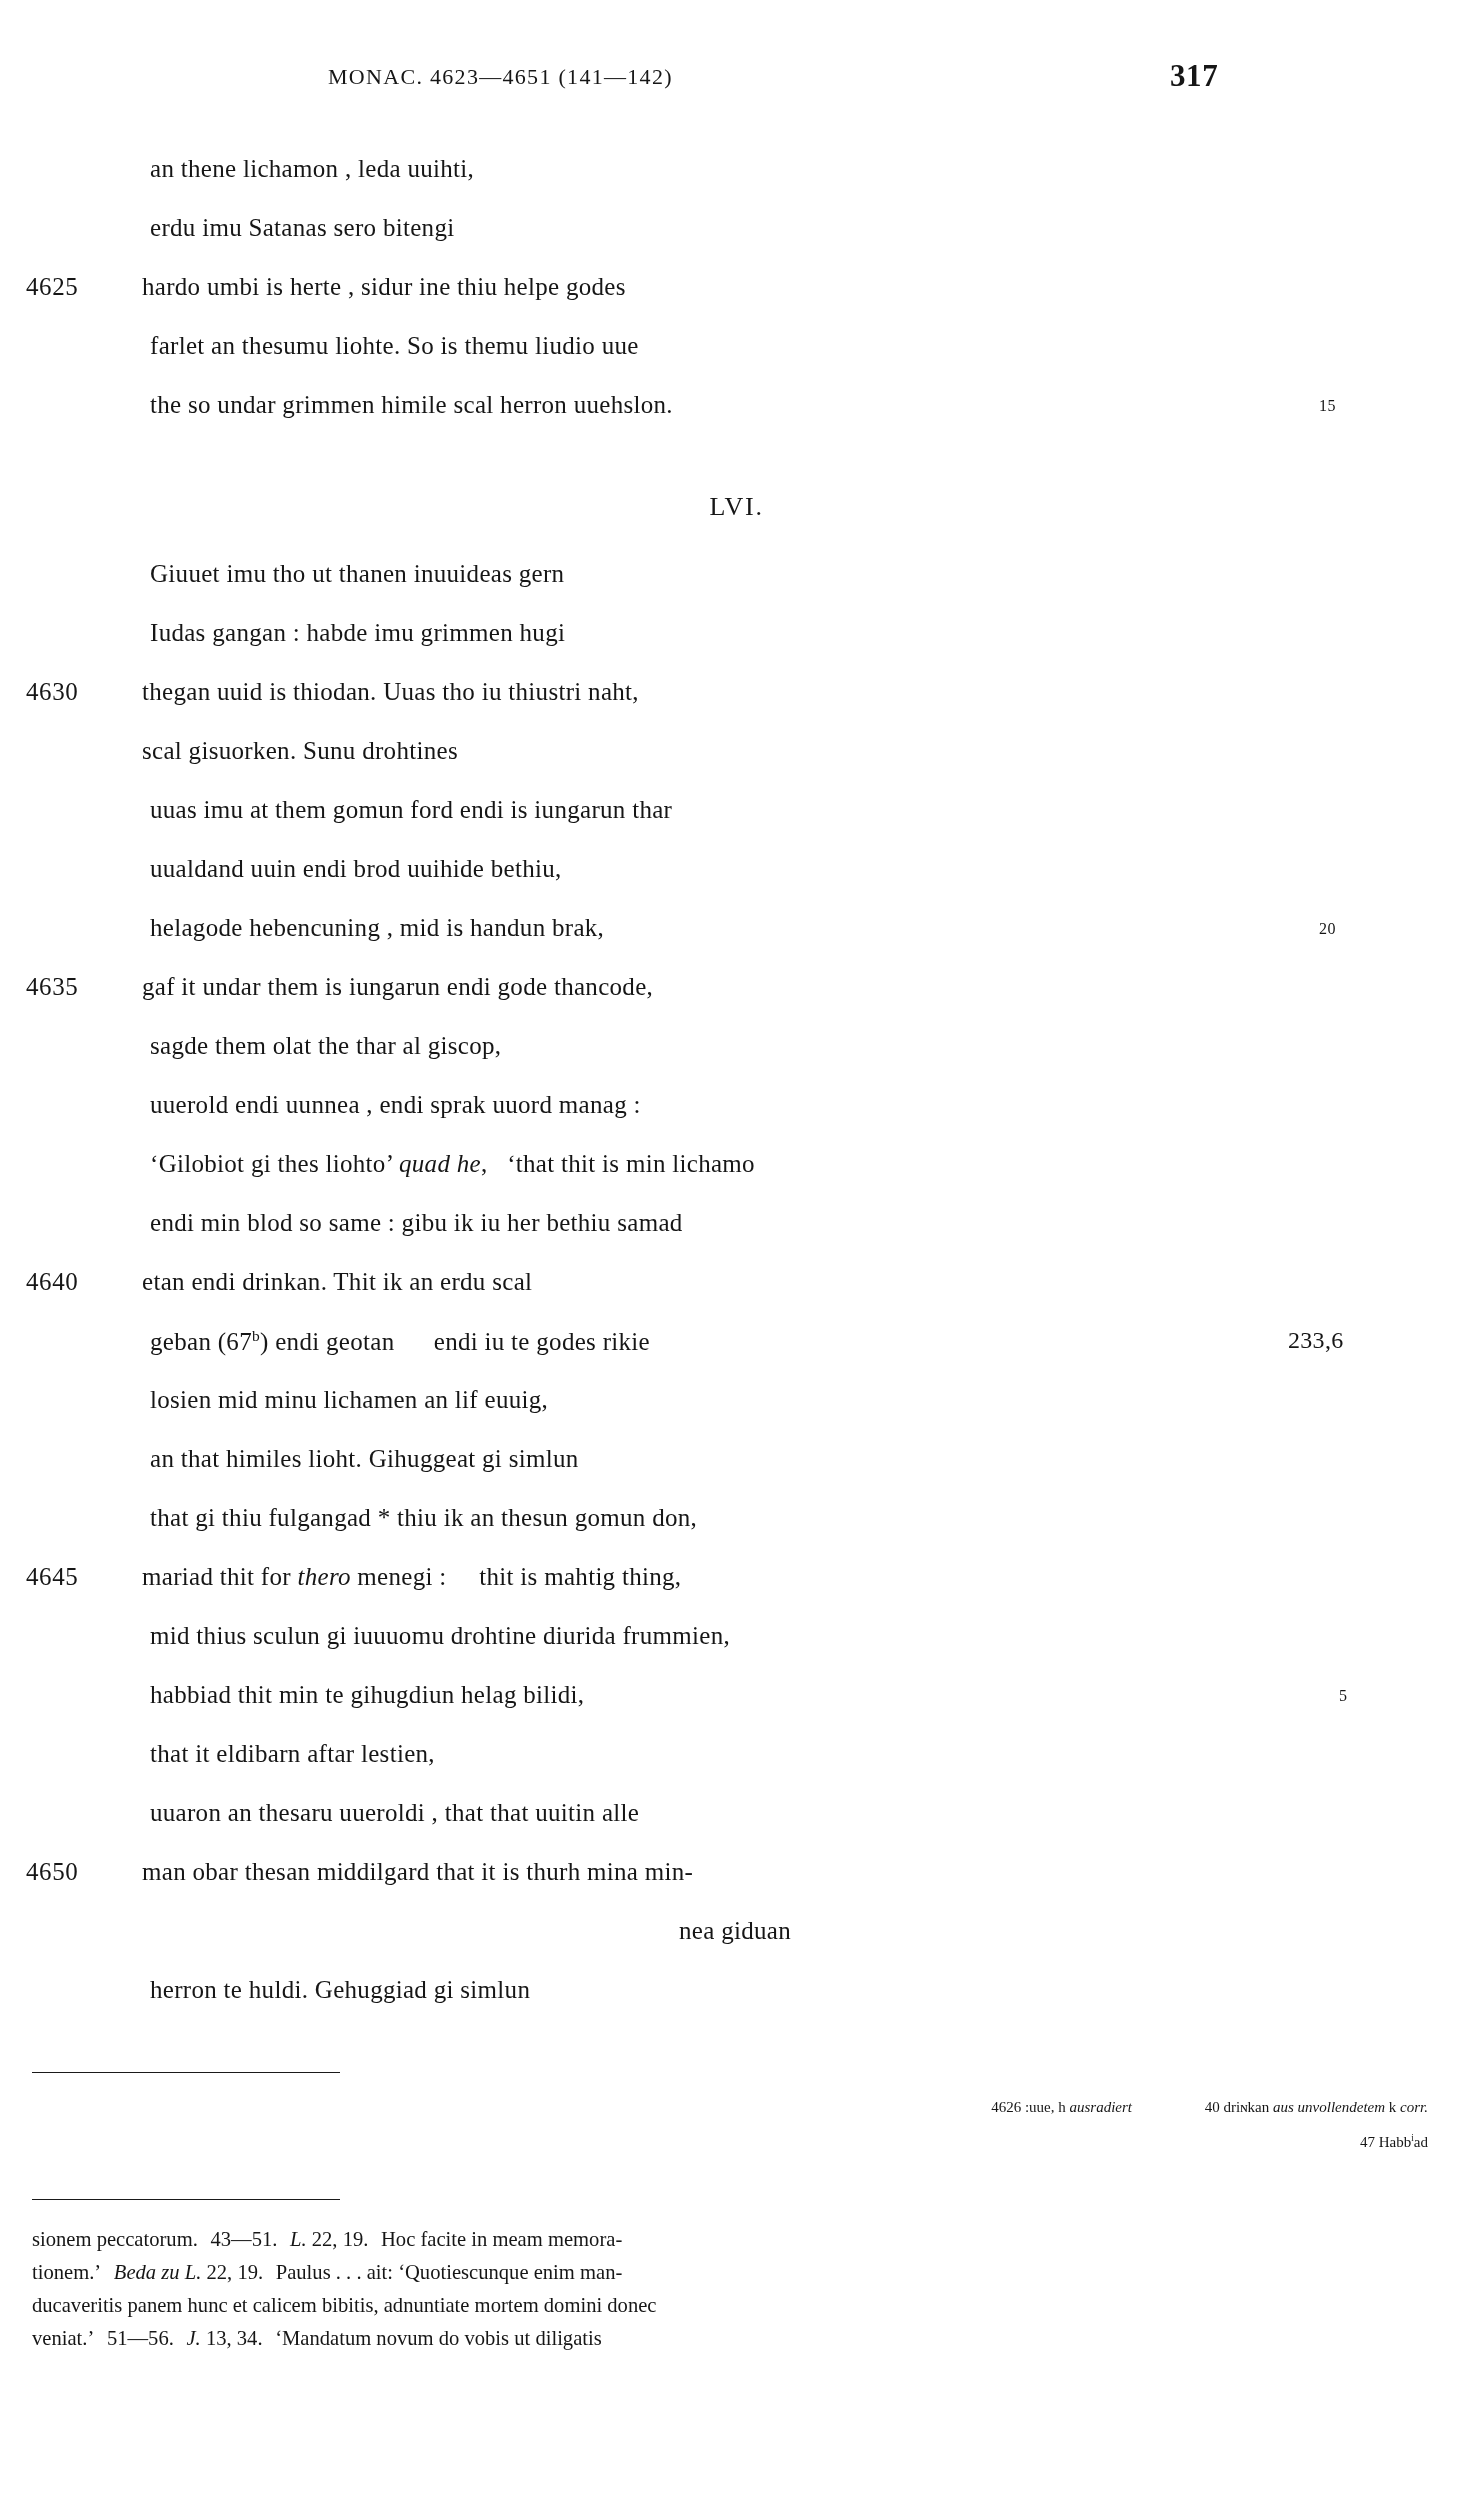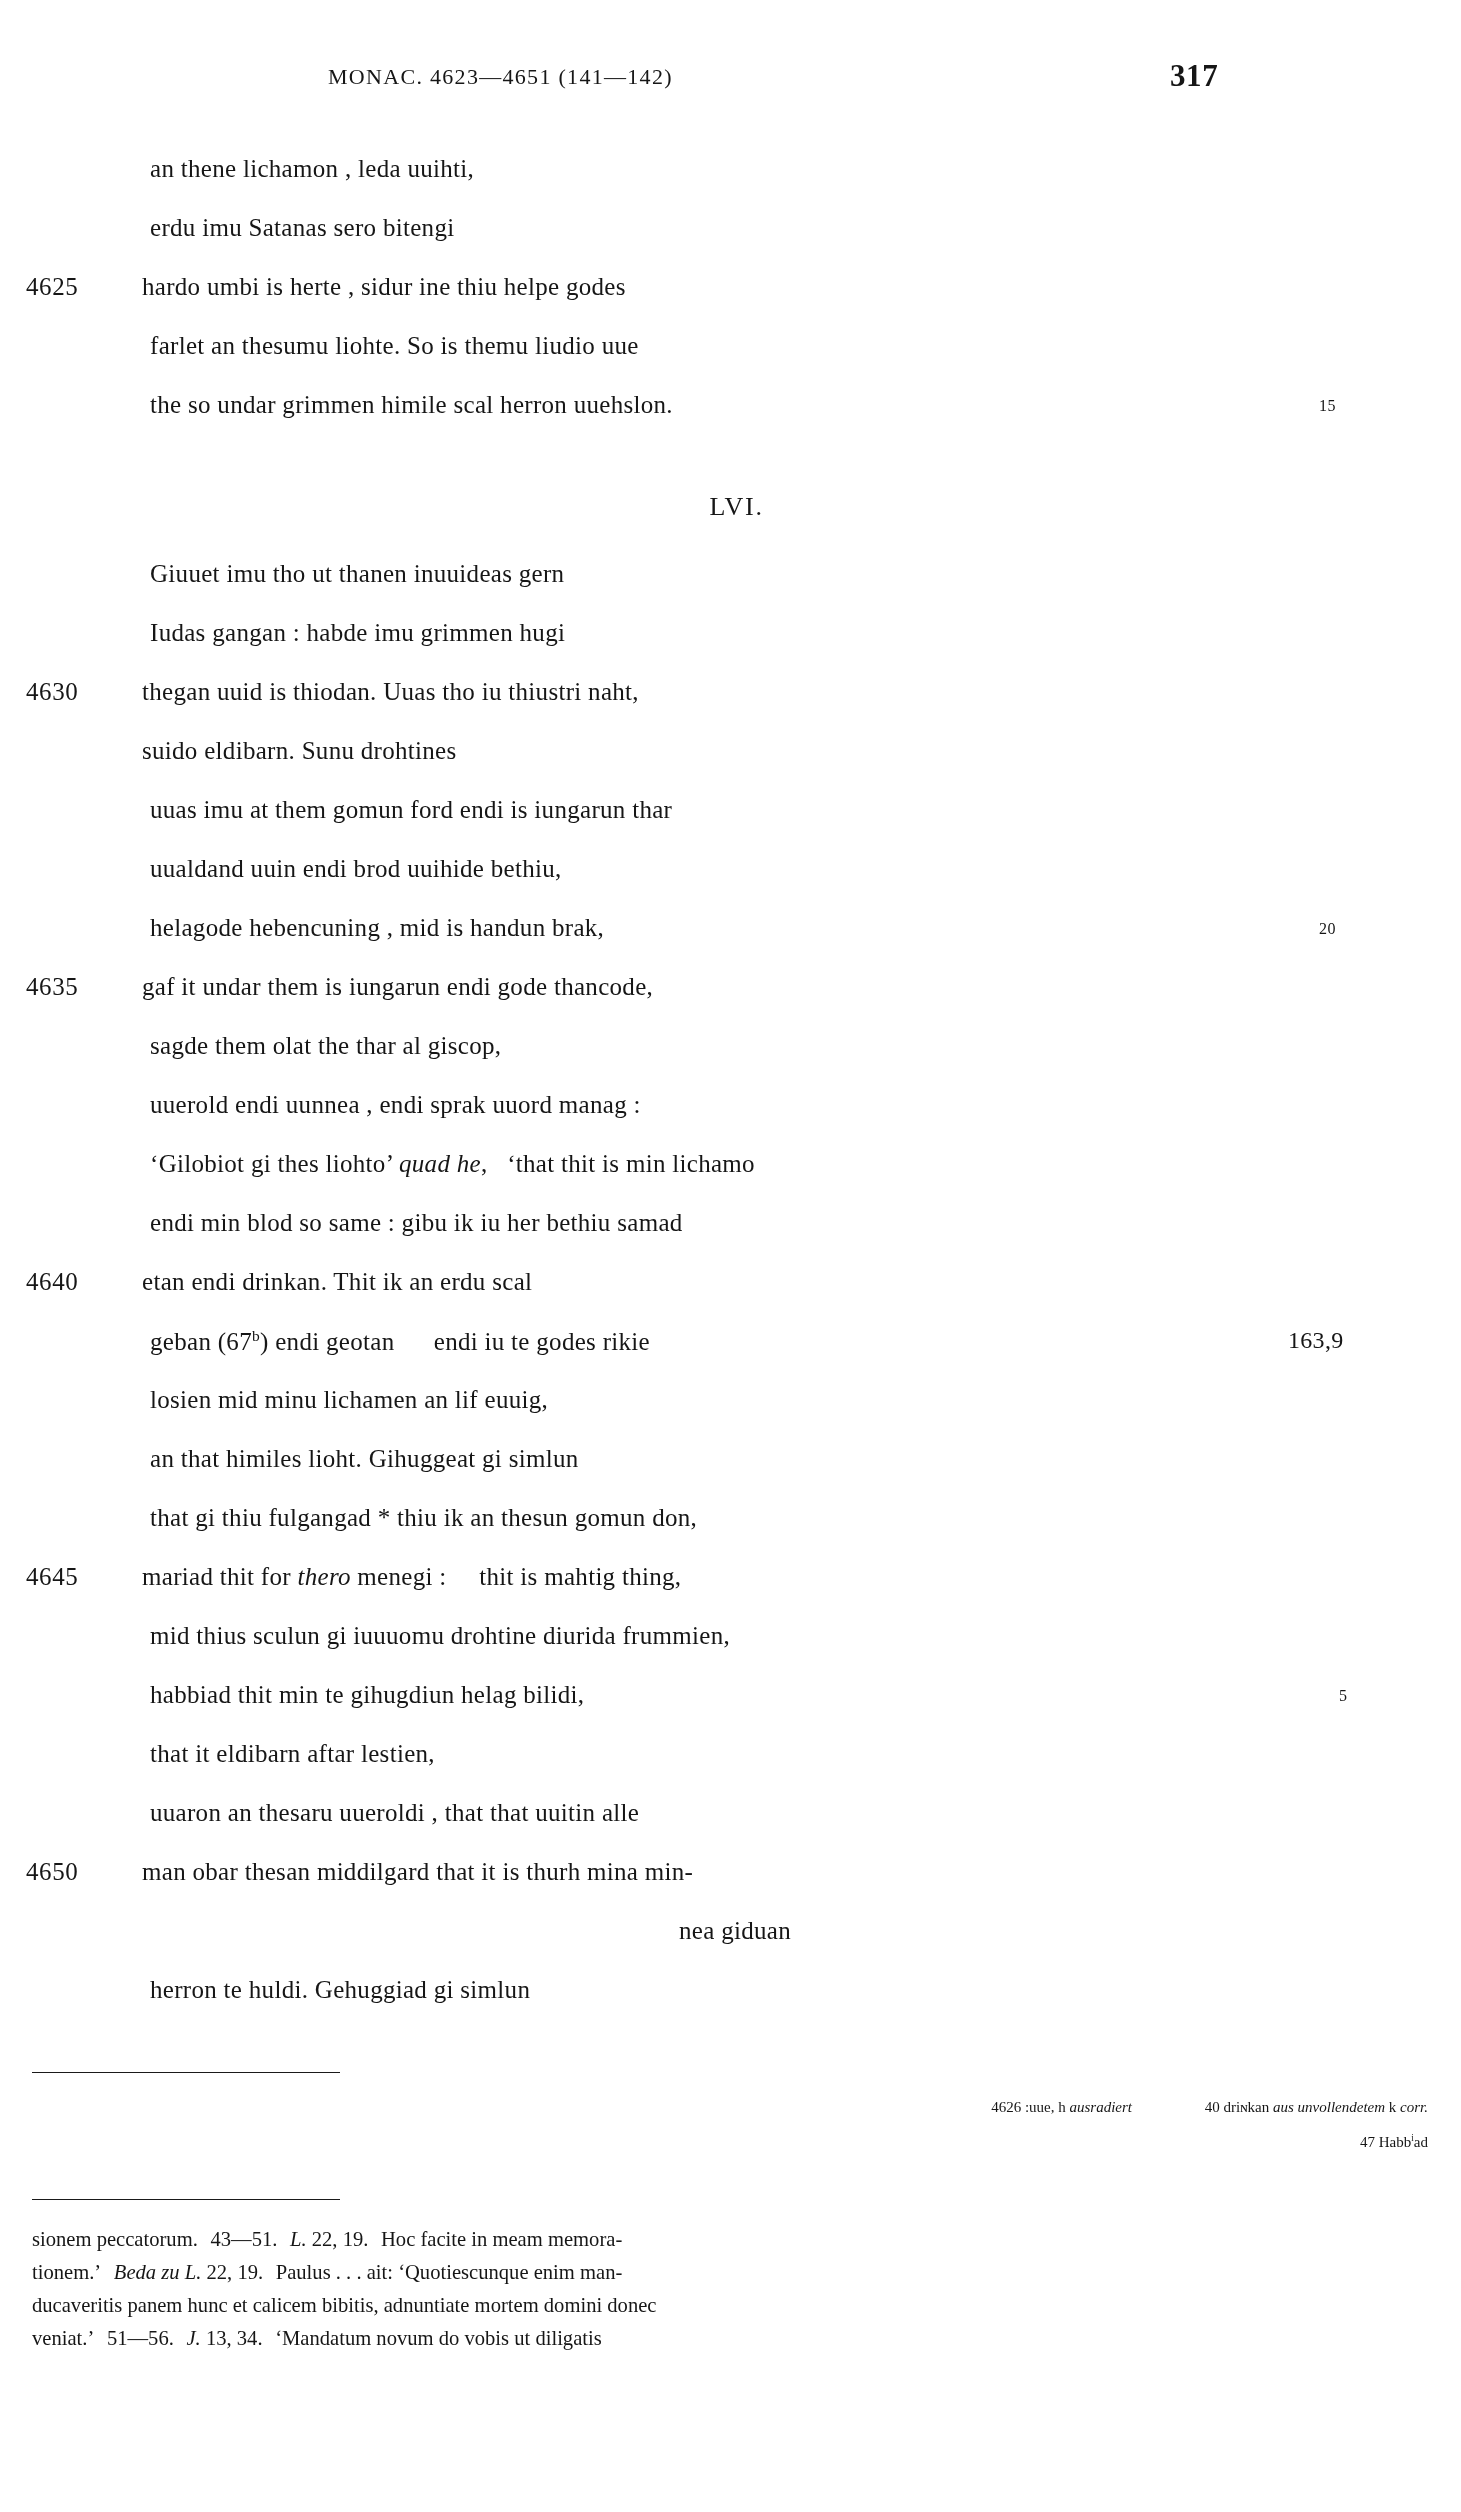--- a/index.html
+++ b/index.html
@@ -198,21 +198,21 @@
       <span class="ltext ind">Iudas gangan :      habde imu grimmen hugi</span>
     </div>
 
     <div class="line">
       <span class="lineno">4630</span>
       <span class="ltext">thegan uuid is thiodan.      Uuas tho iu thiustri naht,</span>
     </div>
 
     <div class="line">
       <span class="lineno"></span>
-      <span class="ltext">suido eldibarn.      Sunu drohtines</span>
+      <span class="ltext">scal gisuorken.      Sunu drohtines</span>
     </div>
 
     <div class="line">
       <span class="lineno"></span>
       <span class="ltext ind">uuas imu at them gomun ford      endi is iungarun thar</span>
     </div>
 
     <div class="line">
       <span class="lineno"></span>
       <span class="ltext ind">uualdand uuin endi brod      uuihide bethiu,</span>
@@ -250,21 +250,21 @@
     </div>
 
     <div class="line">
       <span class="lineno">4640</span>
       <span class="ltext">etan endi drinkan.      Thit ik an erdu scal</span>
     </div>
 
     <div class="line">
       <span class="lineno"></span>
       <span class="ltext ind">geban (67<span class="sup">b</span>) endi geotan&nbsp;&nbsp;&nbsp;&nbsp;&nbsp; endi iu te godes rikie</span>
-      <span class="marg r142">163,9</span>
+      <span class="marg r142">233,6</span>
     </div>
 
     <div class="line">
       <span class="lineno"></span>
       <span class="ltext ind">losien mid minu lichamen      an lif euuig,</span>
     </div>
 
     <div class="line">
       <span class="lineno"></span>
       <span class="ltext ind">an that himiles lioht.      Gihuggeat gi simlun</span>

